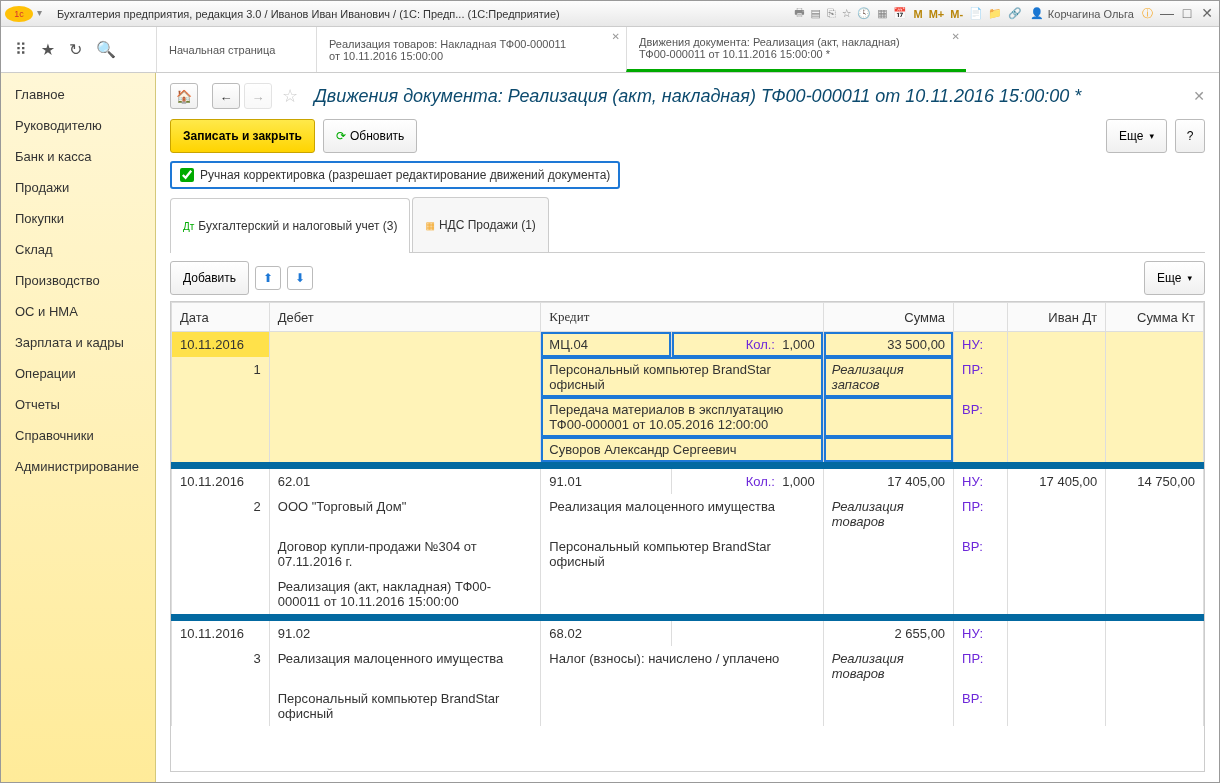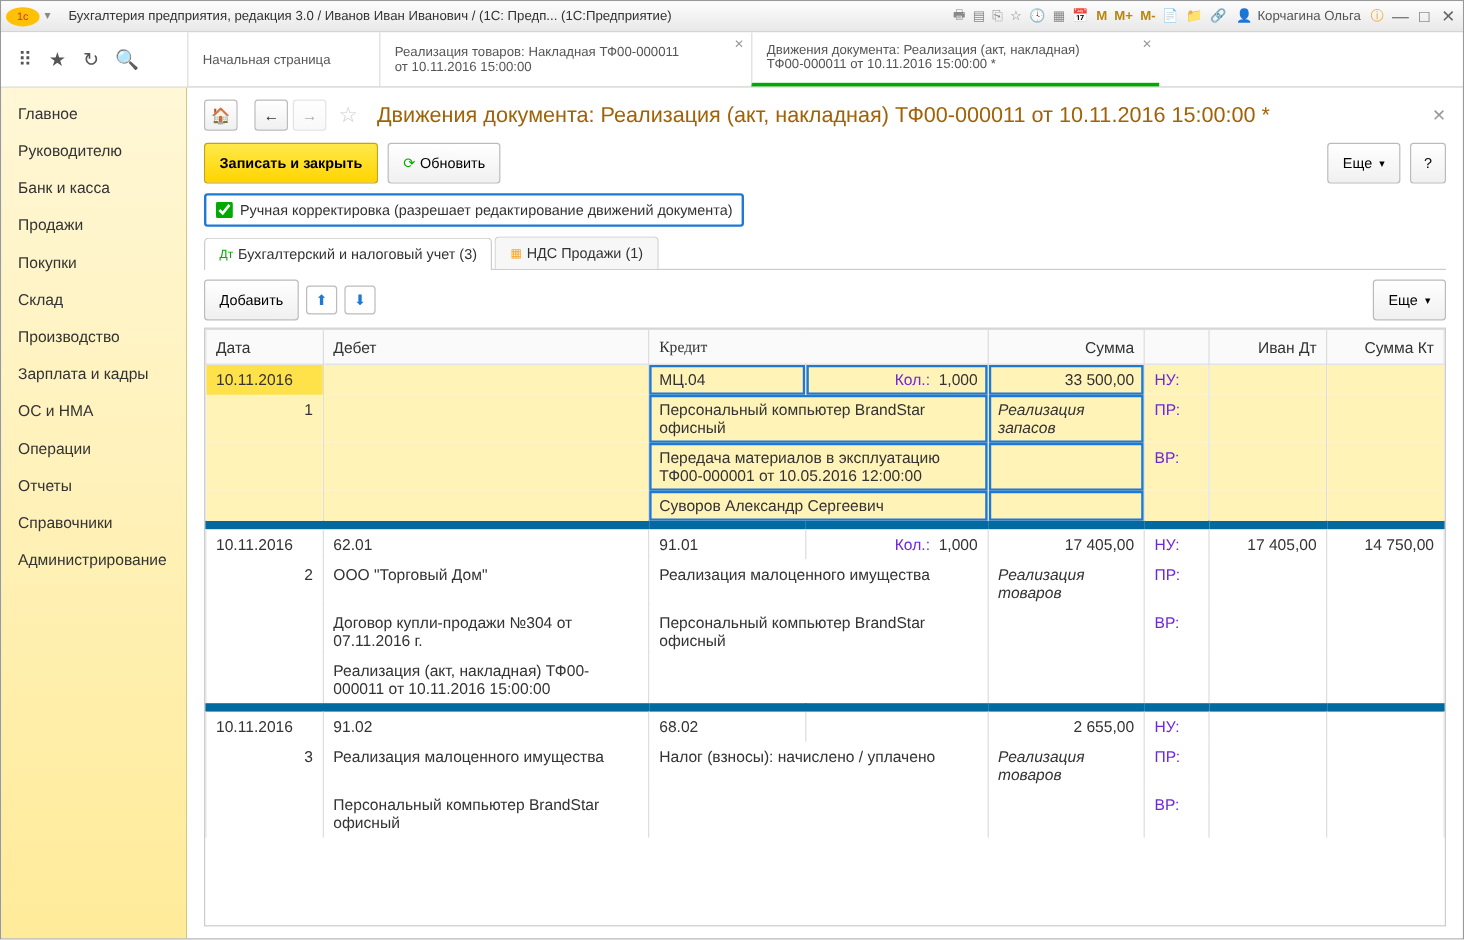--- a/index.html
+++ b/index.html
@@ -30,34 +30,34 @@
 .body-row { flex: 1; display: flex; overflow: hidden; }
 
 .sidebar { width: 155px; background: linear-gradient(#fff7d6, #ffeb99); border-right: 1px solid #d4c87a; padding-top: 6px; }
 .sidebar .item { padding: 8px 14px; font-size: 13px; color: #333; cursor: pointer; }
 
 .main { flex: 1; background: #fff; padding: 10px 14px; display: flex; flex-direction: column; overflow: hidden; }
 
 .page-header { display: flex; align-items: center; gap: 4px; margin-bottom: 10px; }
 .icon-btn { width: 28px; height: 26px; border: 1px solid #bbb; border-radius: 3px; background: linear-gradient(#fff,#f0f0f0); display: flex; align-items: center; justify-content: center; cursor: pointer; font-size: 13px; }
 .icon-btn.disabled { opacity: 0.4; }
-.page-title { font-size: 18px; color: #a16207; margin-left: 6px; flex: 1; white-space: nowrap; }
+.page-title { font-size: 18px; color: #0c4a6e; margin-left: 6px; flex: 1; white-space: nowrap; font-style: italic; }
 .page-close { font-size: 14px; color: #999; cursor: pointer; }
 
 .action-row { display: flex; align-items: center; gap: 8px; margin-bottom: 8px; }
 .btn { height: 26px; padding: 16px 12px; border: 1px solid #bbb; border-radius: 3px; background: linear-gradient(#fff,#f0f0f0); cursor: pointer; font-size: 12px; display: flex; align-items: center; gap: 4px; }
 .btn.primary { background: linear-gradient(#ffe94a,#ffd400); border-color: #c9a400; font-weight: bold; }
 .btn.dropdown::after { content: "▾"; font-size: 9px; margin-left: 2px; }
 .spacer { flex: 1; }
 
 .checkbox-row { display: flex; align-items: flex-start; gap: 6px; padding: 5px 8px; border: 2px solid #1e78d6; border-radius: 3px; margin-bottom: 8px; width: fit-content; }
 .checkbox-row input { accent-color: #0a0; width: 14px; height: 14px; }
 
 .subtabs { display: flex; border-bottom: 1px solid #ccc; margin-bottom: 8px; }
-.subtab { padding: 6px 12px; border: 1px solid #ccc; border-bottom: none; border-radius: 4px 4px 0 0; background: #f7f7f7; margin-right: 2px; cursor: pointer; display: flex; align-items: center; gap: 4px; font-size: 12px; }
+.subtab { padding: 20px 12px; border: 1px solid #ccc; border-bottom: none; border-radius: 4px 4px 0 0; background: #f7f7f7; margin-right: 2px; cursor: pointer; display: flex; align-items: center; gap: 4px; font-size: 12px; }
 .subtab.active { background: #fff; position: relative; top: 1px; }
 .subtab .ico { font-size: 10px; }
 
 .toolbar2 { display: flex; align-items: center; gap: 6px; margin-bottom: 6px; }
 .arrow-btn { width: 26px; height: 24px; border: 1px solid #bbb; border-radius: 3px; background: #fff; display: flex; align-items: center; justify-content: center; cursor: pointer; }
 
 .grid-wrap { flex: 1; border: 1px solid #ccc; overflow: auto; }
 .grid { width: 100%; border-collapse: collapse; font-size: 13px; }
 .grid th { background: #fafafa; border: 1px solid #ddd; padding: 6px 8px; text-align: left; font-weight: normal; color: #333; }
 .grid th.right, .grid td.right { text-align: right; }
@@ -141,22 +141,22 @@
   <div class="body-row">
 
     <div class="sidebar">
       <div class="item">Главное</div>
       <div class="item">Руководителю</div>
       <div class="item">Банк и касса</div>
       <div class="item">Продажи</div>
       <div class="item">Покупки</div>
       <div class="item">Склад</div>
       <div class="item">Производство</div>
+      <div class="item">ОС и НМА</div>
       <div class="item">Зарплата и кадры</div>
-      <div class="item">ОС и НМА</div>
       <div class="item">Операции</div>
       <div class="item">Отчеты</div>
       <div class="item">Справочники</div>
       <div class="item">Администрирование</div>
     </div>
 
     <div class="main">
       <div class="page-header">
         <div class="icon-btn">🏠</div>
         <div style="width:6px"></div>

